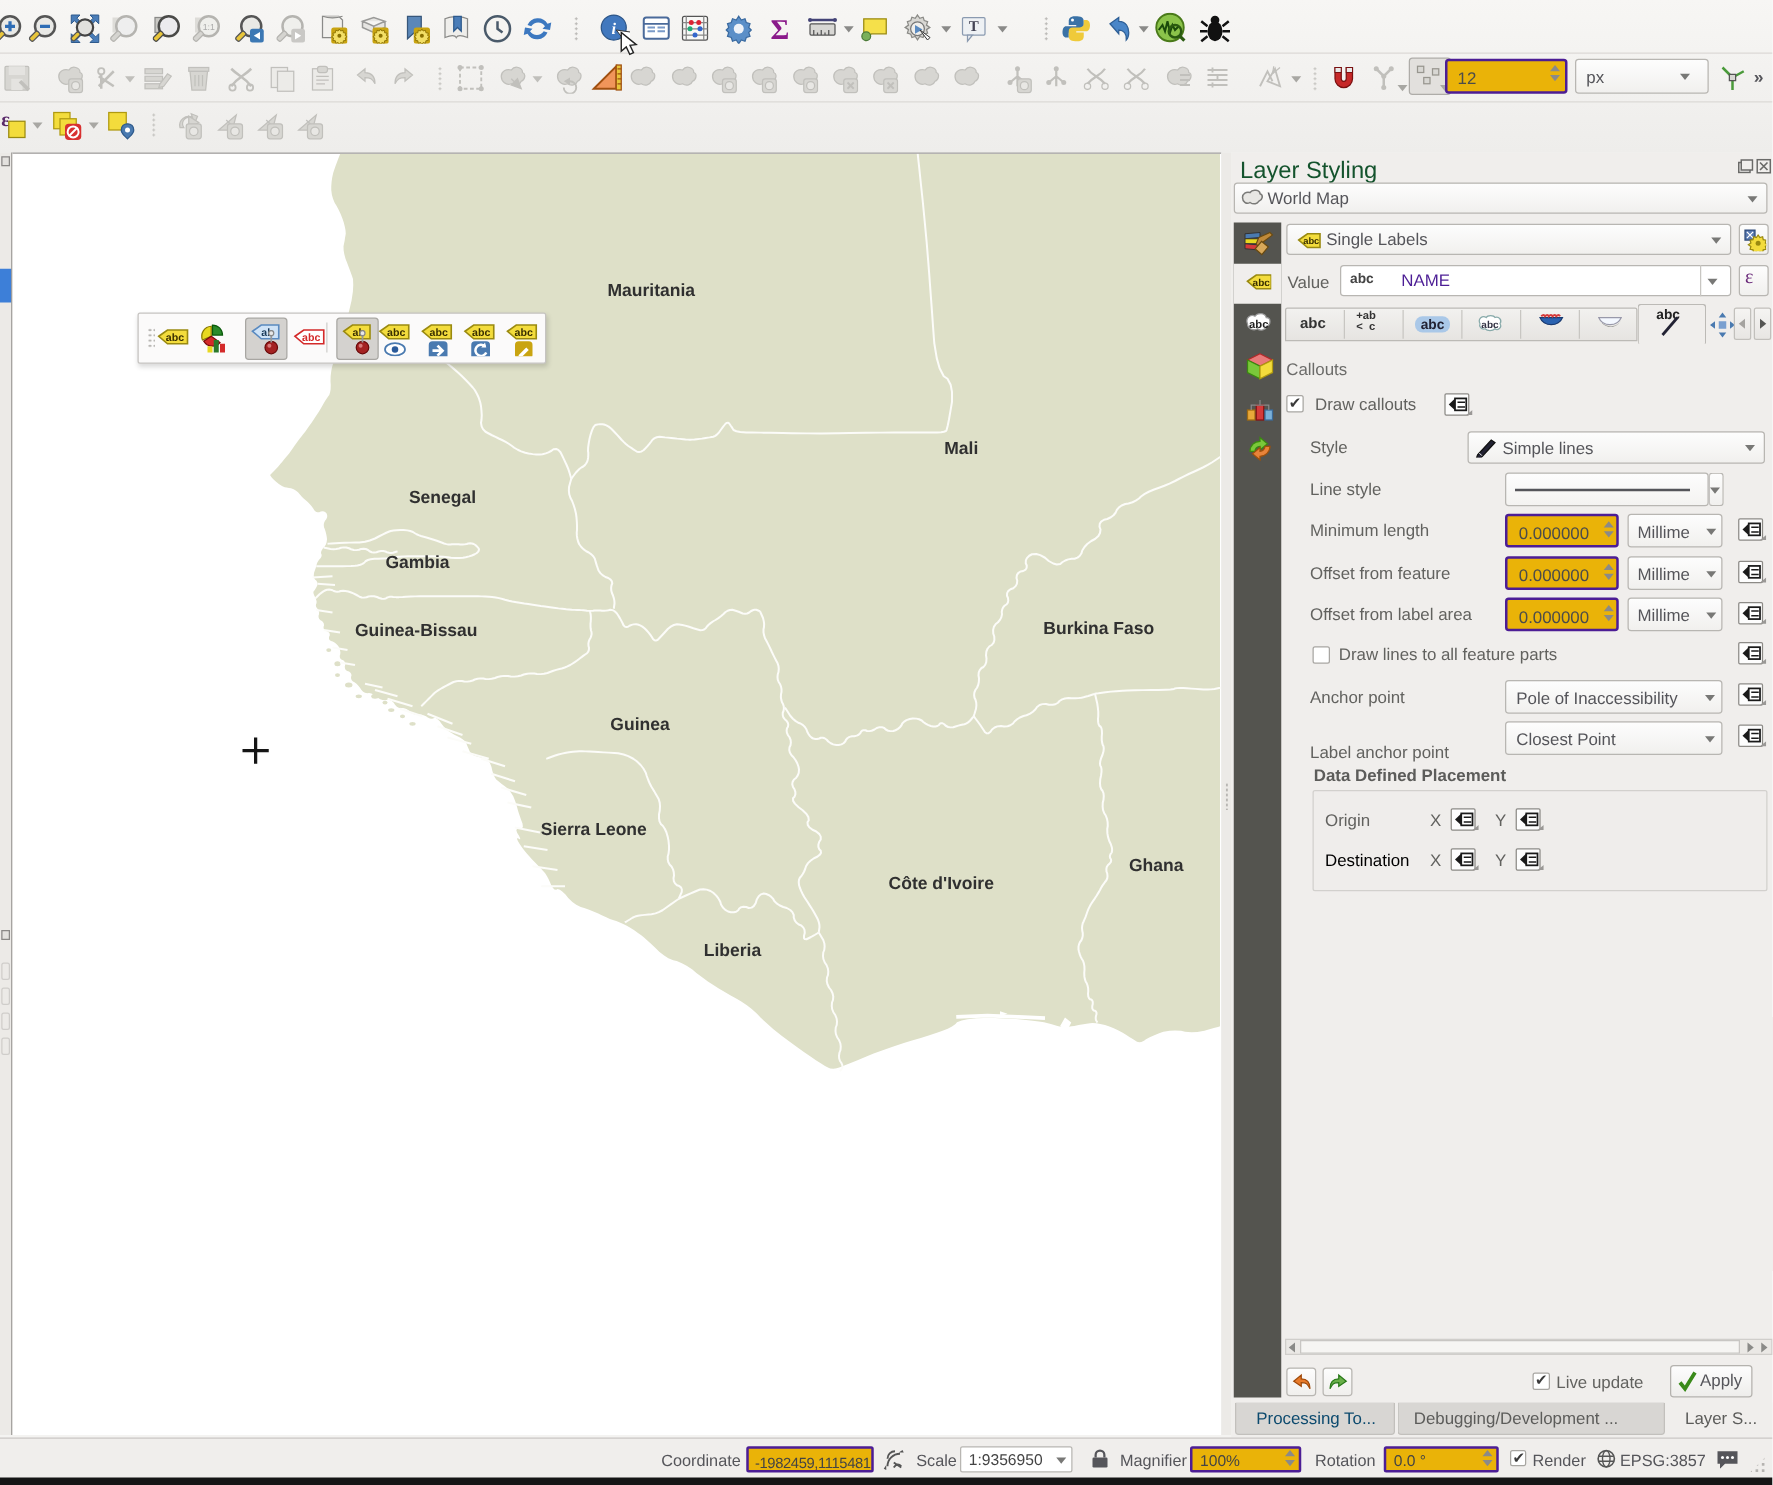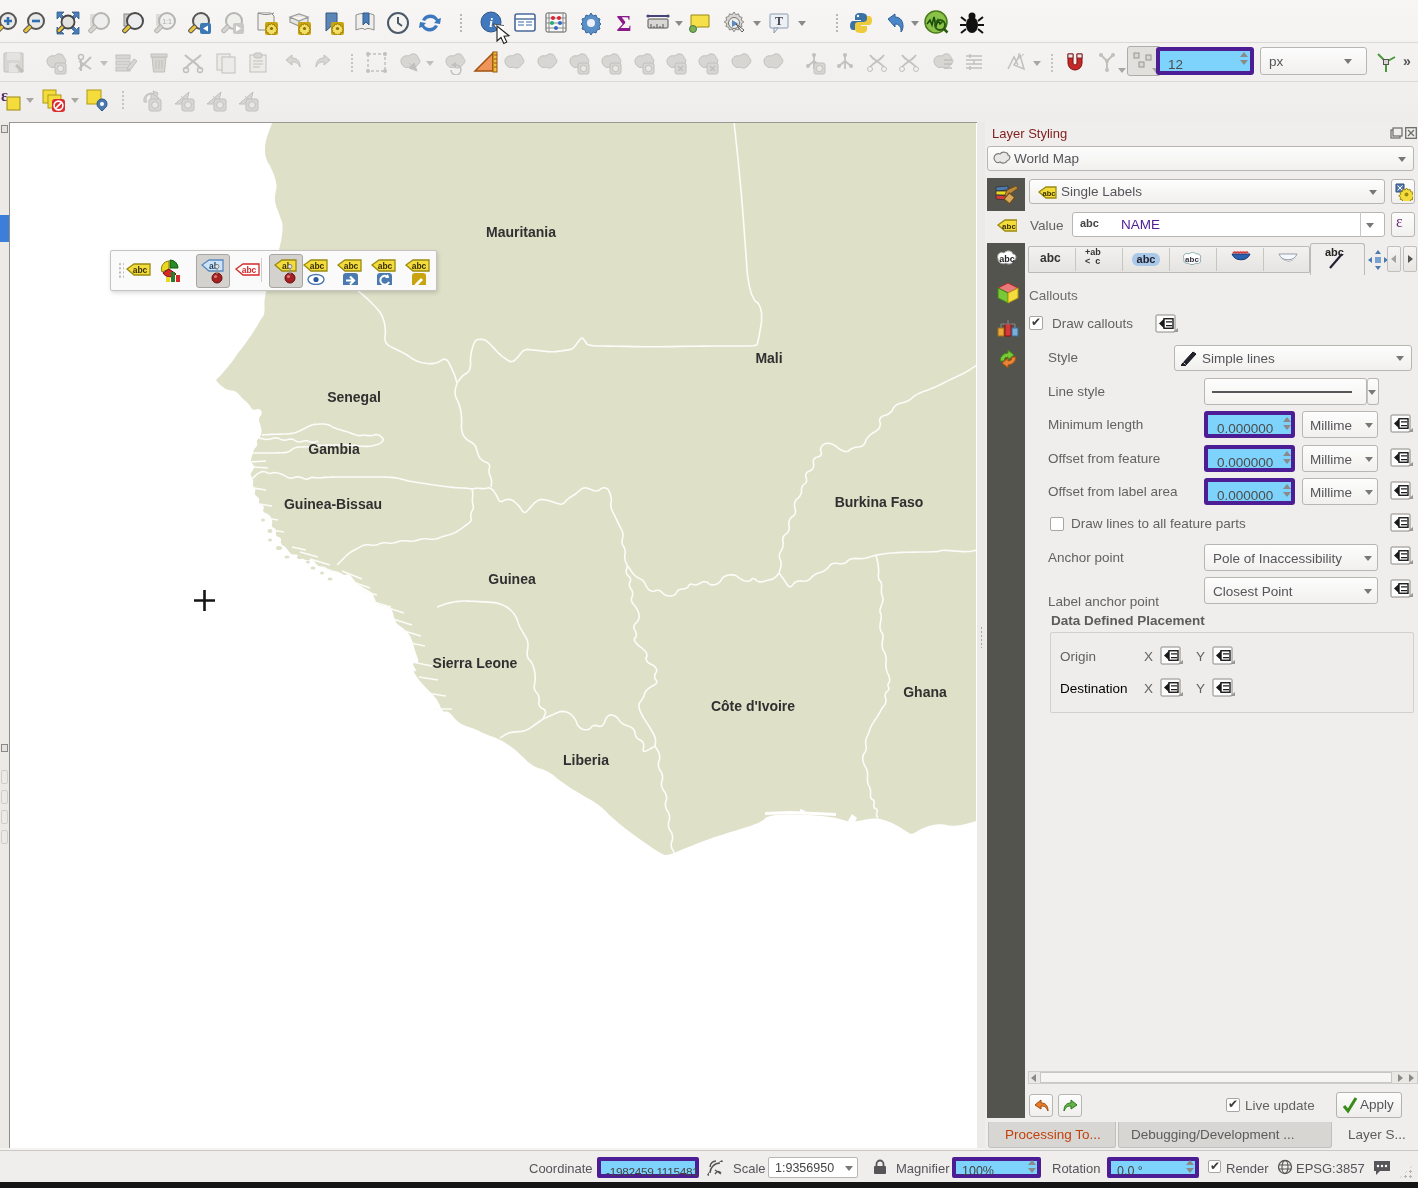--- a/index.html
+++ b/index.html
@@ -1,19 +1,19 @@
 <!DOCTYPE html>
 <html><head><meta charset="utf-8">
 <style>
 html,body{margin:0;padding:0;width:1418px;height:1188px;overflow:hidden;font-family:"Liberation Sans",sans-serif;}
 body{background:#f4f3f1;position:relative;}
 .abs{position:absolute;}
 .combo{position:absolute;background:linear-gradient(#fdfdfd,#f1f0ee);border:1px solid #b8b6b2;border-radius:3px;box-sizing:border-box;color:#55555a;}
 .combo .arr{position:absolute;right:7px;top:50%;margin-top:-2px;width:0;height:0;border-left:4px solid transparent;border-right:4px solid transparent;border-top:5px solid #787876;}
-.spin{position:absolute;background:#7dd3fc;border:4px solid #4c1d95;border-radius:3px;box-sizing:border-box;color:#4c4c4a;}
+.spin{position:absolute;background:#eab308;border:2px solid #4c1d95;border-radius:3px;box-sizing:border-box;color:#4c4c4a;}
 .cb{position:absolute;width:14px;height:14px;background:#fff;border:1px solid #a8a6a2;border-radius:2px;box-sizing:border-box;}
 .cb.on:before{content:"\2714";position:absolute;left:1px;top:-2px;font-size:12px;color:#3a3a3a;}
 .lbl{position:absolute;color:#62625f;font-size:13.5px;white-space:nowrap;}
 </style></head>
 <body>
 
 <div class="abs" style="left:0;top:0;width:1418px;height:122px;background:linear-gradient(#f7f6f4,#eeedeb);"></div>
 <div class="abs" style="left:0;top:42px;width:1418px;height:1px;background:#dbd9d6;"></div>
 <div class="abs" style="left:0;top:81px;width:1418px;height:1px;background:#dbd9d6;"></div>
 <div class="abs" style="left:459px;top:13px;width:4px;height:20px;background-image:radial-gradient(circle,#b9b7b4 0.9px,transparent 1.1px);background-size:4px 4px;"></div>
@@ -567,21 +567,21 @@
 <svg class="abs" style="left:192px;top:588px;" width="25" height="25" viewBox="0 0 25 25">
     <path d="M12.5 1 v23 M1 12.5 h23" stroke="#fefefe" stroke-width="5.5"></path>
     <path d="M12.5 2 v21 M2 12.5 h21" stroke="#151515" stroke-width="2.6"></path>
   </svg>
 <svg class="abs" style="left:495px;top:25px;" width="16" height="20" viewBox="0 0 16 20">
     <path d="M2 1 l0 15 4 -3.5 2.8 6 3 -1.4 -2.8 -5.8 5 -0.6z" fill="#fff" stroke="#222" stroke-width="1.1"></path>
   </svg>
 <div class="abs" style="left:977px;top:122px;width:8px;height:1026px;background:#eceae7;"></div>
 <div class="abs" style="left:980px;top:626px;width:3px;height:22px;background-image:radial-gradient(circle,#aaa8a5 0.8px,transparent 1px);background-size:3px 4px;"></div>
 <div class="abs" style="left:985px;top:122px;width:433px;height:1028px;background:#f0eeec;"></div>
-<div class="abs" style="left:992px;top:126px;width:200px;height:18px;font-size:13px;color:#7f1d1d;">Layer Styling</div>
+<div class="abs" style="left:992px;top:126px;width:200px;height:18px;font-size:19px;color:#14532d;">Layer Styling</div>
 <svg class="abs" style="left:1390px;top:127px;" width="13" height="12" viewBox="0 0 13 12">
     <rect x="1" y="3" width="9" height="8" fill="none" stroke="#6a6a68" stroke-width="1.2"></rect>
     <rect x="3" y="1" width="9" height="8" fill="#f0eeec" stroke="#6a6a68" stroke-width="1.2"></rect>
   </svg>
 <svg class="abs" style="left:1405px;top:127px;" width="12" height="12" viewBox="0 0 12 12">
     <rect x="0.7" y="0.7" width="10.6" height="10.6" fill="none" stroke="#6a6a68" stroke-width="1.3"></rect>
     <path d="M3 3 l6 6 m0 -6 l-6 6" stroke="#6a6a68" stroke-width="1.3"></path>
   </svg>
 <div class="combo" style="left:987px;top:146px;width:427px;height:25px;">
     <span class="arr"></span>
@@ -845,21 +845,21 @@
     <path d="M15 7 L9 2 v3 c-5 0 -7 3 -7 8 2 -4 3 -5 7 -5 v3z" fill="#6ab04a" stroke="#2a7a1a"></path>
   </svg>
 <div class="cb on abs" style="left:1226px;top:1098px;"></div>
 <div class="abs" style="left:1245px;top:1098px;font-size:13.5px;color:#62625f;">Live update</div>
 <div class="abs" style="left:1336px;top:1092px;width:66px;height:26px;background:linear-gradient(#fdfdfd,#eeedeb);border:1px solid #b4b2ae;border-radius:3px;box-sizing:border-box;"></div>
 <svg class="abs" style="left:1341px;top:1096px;" width="18" height="18" viewBox="0 0 18 18">
     <path d="M3 10 l4 5 8 -13" stroke="#3a8a1a" stroke-width="3" fill="none"></path>
   </svg>
 <div class="abs" style="left:1360px;top:1097px;font-size:13.5px;color:#55555a;">Apply</div>
 <div class="abs" style="left:988px;top:1122px;width:128px;height:26px;background:#d8d6d3;border:1px solid #c2c0bc;border-top:none;border-radius:0 0 3px 3px;box-sizing:border-box;"></div>
-<div class="abs" style="left:1005px;top:1127px;font-size:13.5px;color:#c2410c;">Processing To...</div>
+<div class="abs" style="left:1005px;top:1127px;font-size:13.5px;color:#0c4a6e;">Processing To...</div>
 <div class="abs" style="left:1118px;top:1122px;width:214px;height:26px;background:#d8d6d3;border:1px solid #c2c0bc;border-top:none;border-radius:0 0 3px 3px;box-sizing:border-box;"></div>
 <div class="abs" style="left:1131px;top:1127px;font-size:13.5px;color:#5c5c5a;">Debugging/Development ...</div>
 <div class="abs" style="left:1339px;top:1122px;width:79px;height:26px;background:#f0eeec;box-sizing:border-box;"></div>
 <div class="abs" style="left:1348px;top:1127px;font-size:13.5px;color:#5c5c5a;">Layer S...</div>
 <div class="abs" style="left:0;top:1150px;width:1418px;height:32px;background:#f0eeec;border-top:1px solid #cac8c5;box-sizing:border-box;"></div>
 <div class="abs" style="left:529px;top:1161px;font-size:13px;color:#55555a;">Coordinate</div>
 <div class="spin" style="left:597px;top:1157px;width:102px;height:21px;border-radius:2px;">
     <span style="position:absolute;left:5px;top:4px;font-size:11.8px;color:#444;letter-spacing:-0.3px;">-1982459,1115481</span>
   </div>
 <svg class="abs" style="left:706px;top:1159px;" width="18" height="18" viewBox="0 0 18 18">

